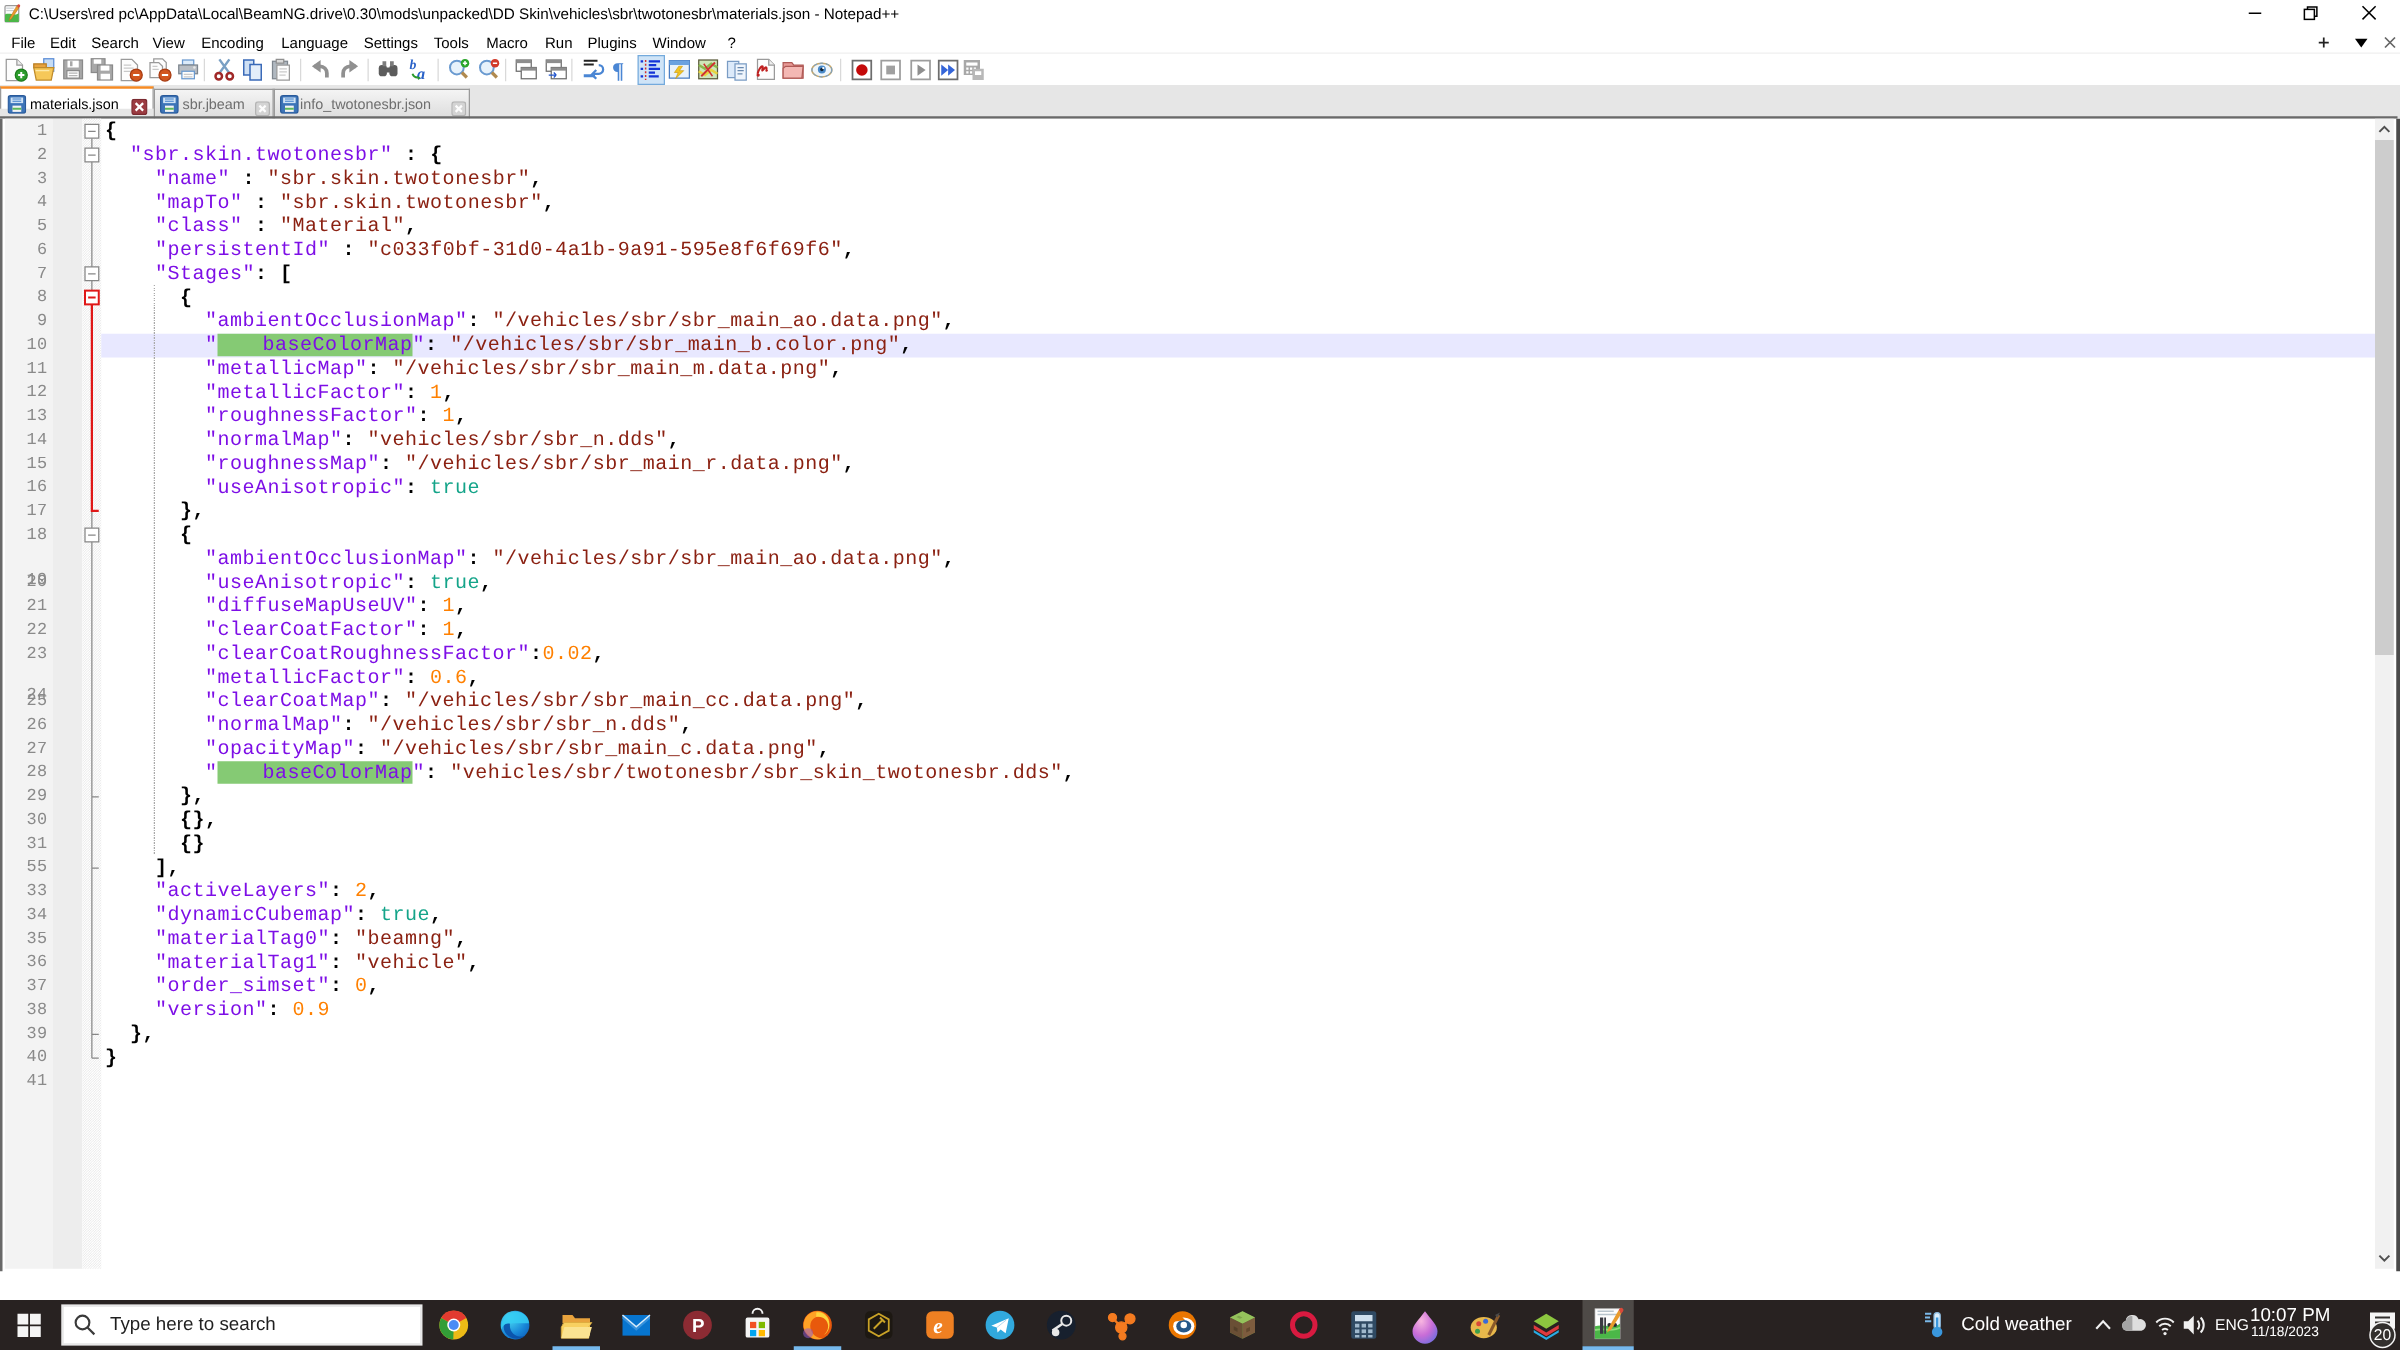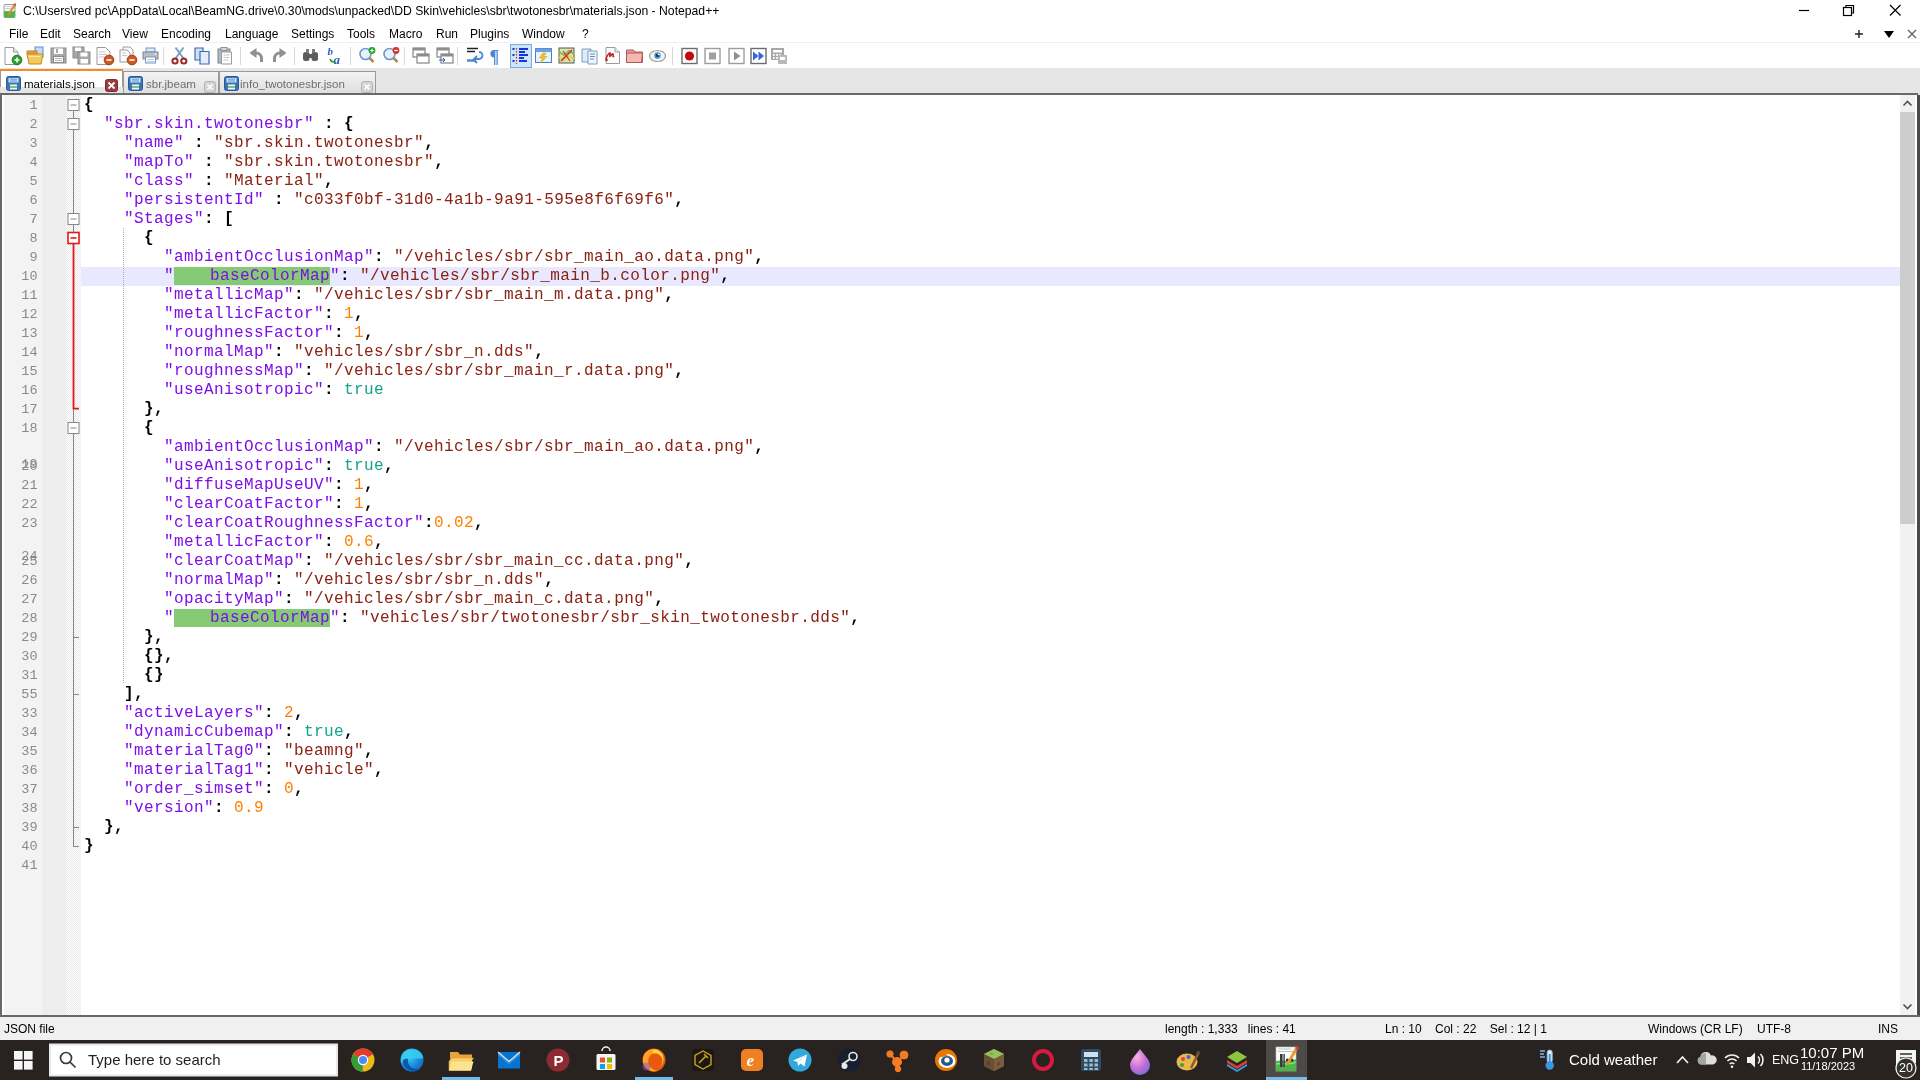--- a/index.html
+++ b/index.html
@@ -450,29 +450,20 @@
     <div class="cl" style="top:723px">  <span class="b">},</span></div>
     <div class="cl" style="top:742px"><span class="b">}</span></div>
     <div class="abs" id="vsb"></div>
     <svg class="abs" style="left:1900px;top:0" width="15" height="920">
       <path d="M3.5 10.5 L7.5 6.5 L11.5 10.5" stroke="#505050" stroke-width="1.6" fill="none"></path>
       <path d="M3.5 909.5 L7.5 913.5 L11.5 909.5" stroke="#505050" stroke-width="1.6" fill="none"></path>
     </svg>
     <div class="abs" id="vsb-thumb"></div>
   </div>
 
-  <div class="abs" id="statusbar">
-    <div class="st" style="left:4px">JSON file</div>
-    <div class="st" style="left:1165px">length : 1,333   lines : 41</div>
-    <div class="st" style="left:1385px">Ln : 10    Col : 22    Sel : 12 | 1</div>
-    <div class="st" style="left:1648px">Windows (CR LF)</div>
-    <div class="st" style="left:1757px">UTF-8</div>
-    <div class="st" style="left:1878px">INS</div>
-
-  </div>
 
   <div class="abs" id="taskbar">
     <svg class="abs" style="left:0;top:0" width="1920" height="40" viewBox="0 0 1920 40">
       <defs>
         <radialGradient id="edgeg" cx="0.3" cy="0.25" r="1">
             <stop offset="0" stop-color="#4adef5"></stop>
             <stop offset="0.6" stop-color="#1886d8"></stop>
             <stop offset="1" stop-color="#0b55b0"></stop>
           </radialGradient>
           <radialGradient id="dropg" cx="0.35" cy="0.3" r="0.9">

